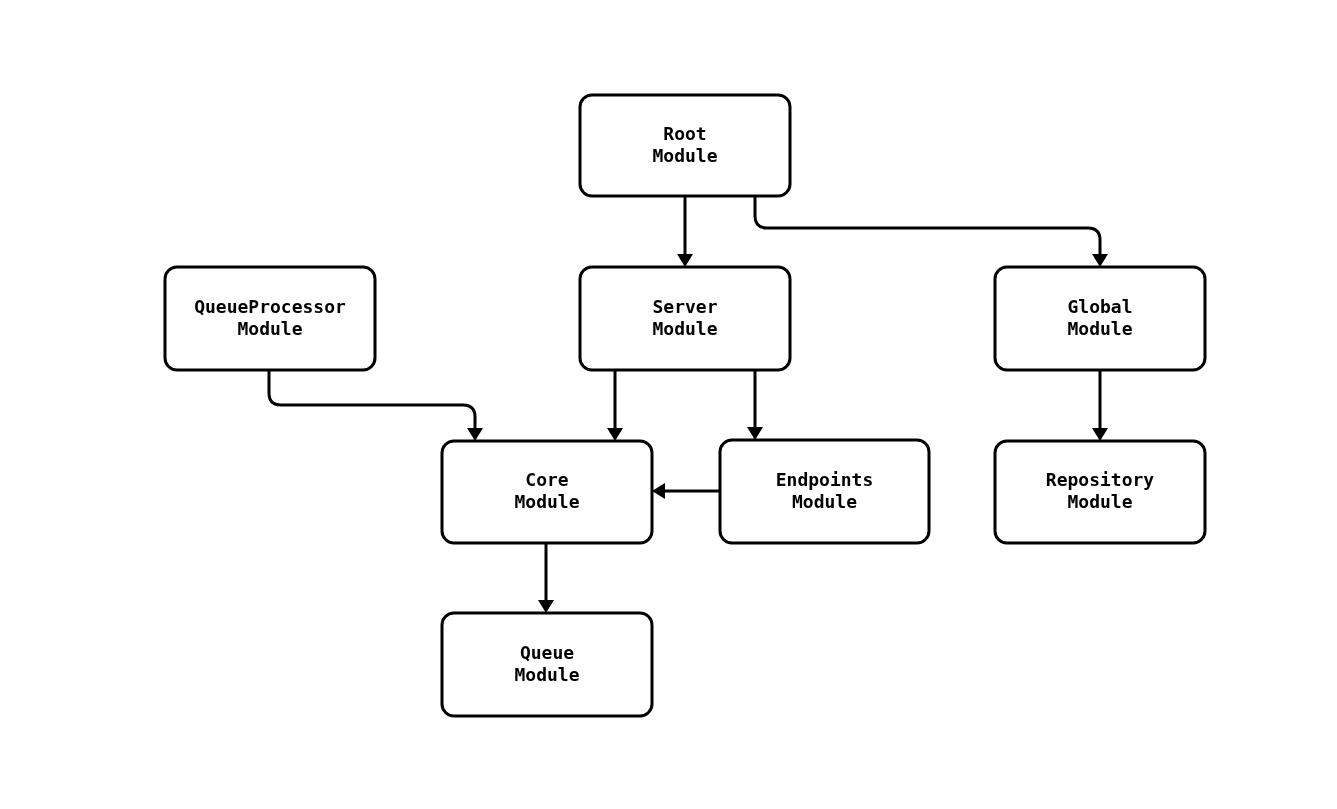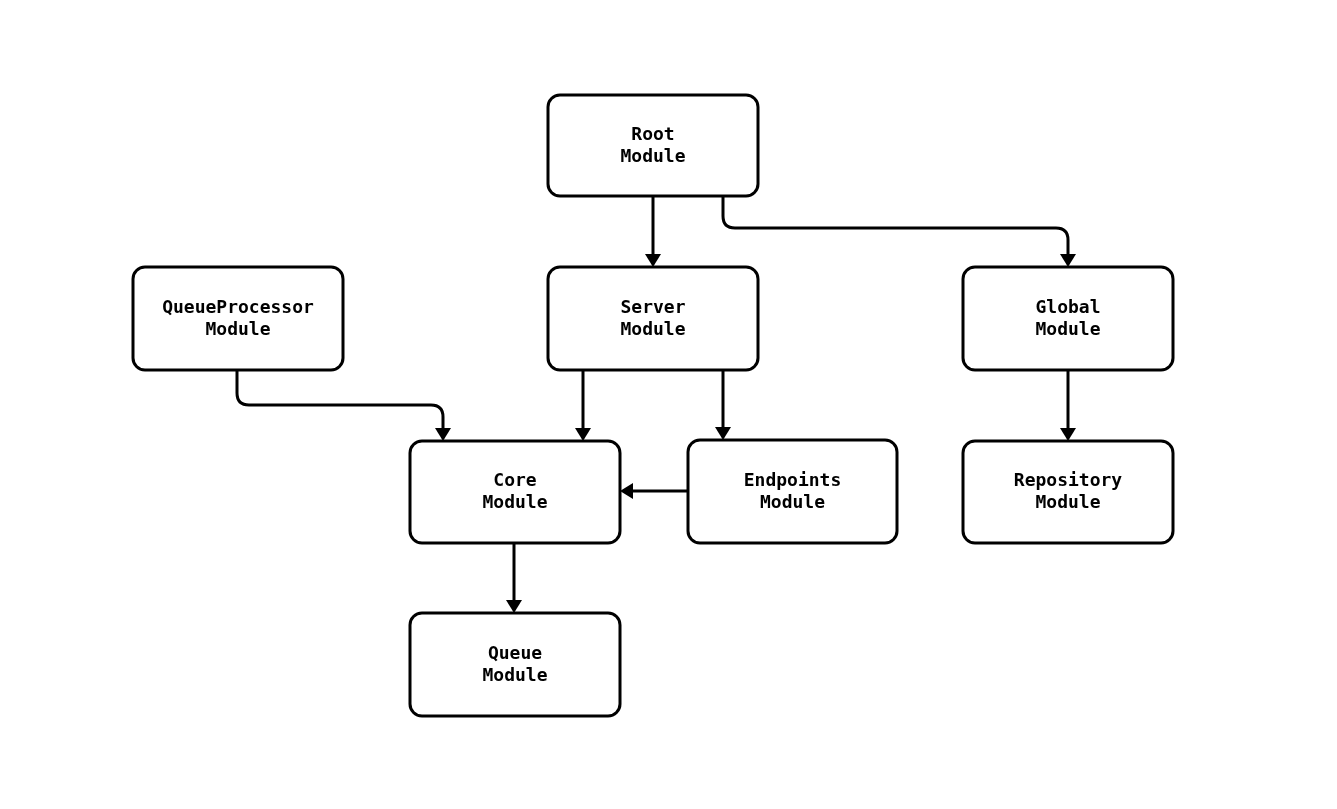--- a/index.html
+++ b/index.html
@@ -12,20 +12,21 @@
     width: 1337px;
     height: 809px;
     overflow: hidden;
     font-family: "DejaVu Sans Mono", "Liberation Mono", monospace;
   }
   #diagram-root {
     position: relative;
     width: 1238px;
     height: 809px;
     background: #ffffff;
+    margin-left: 32px;
   }
   svg#graph {
     display: block;
     width: 1337px;
     height: 809px;
   }
   .node-box {
     fill: #ffffff;
     stroke: #000000;
     stroke-width: 3;

